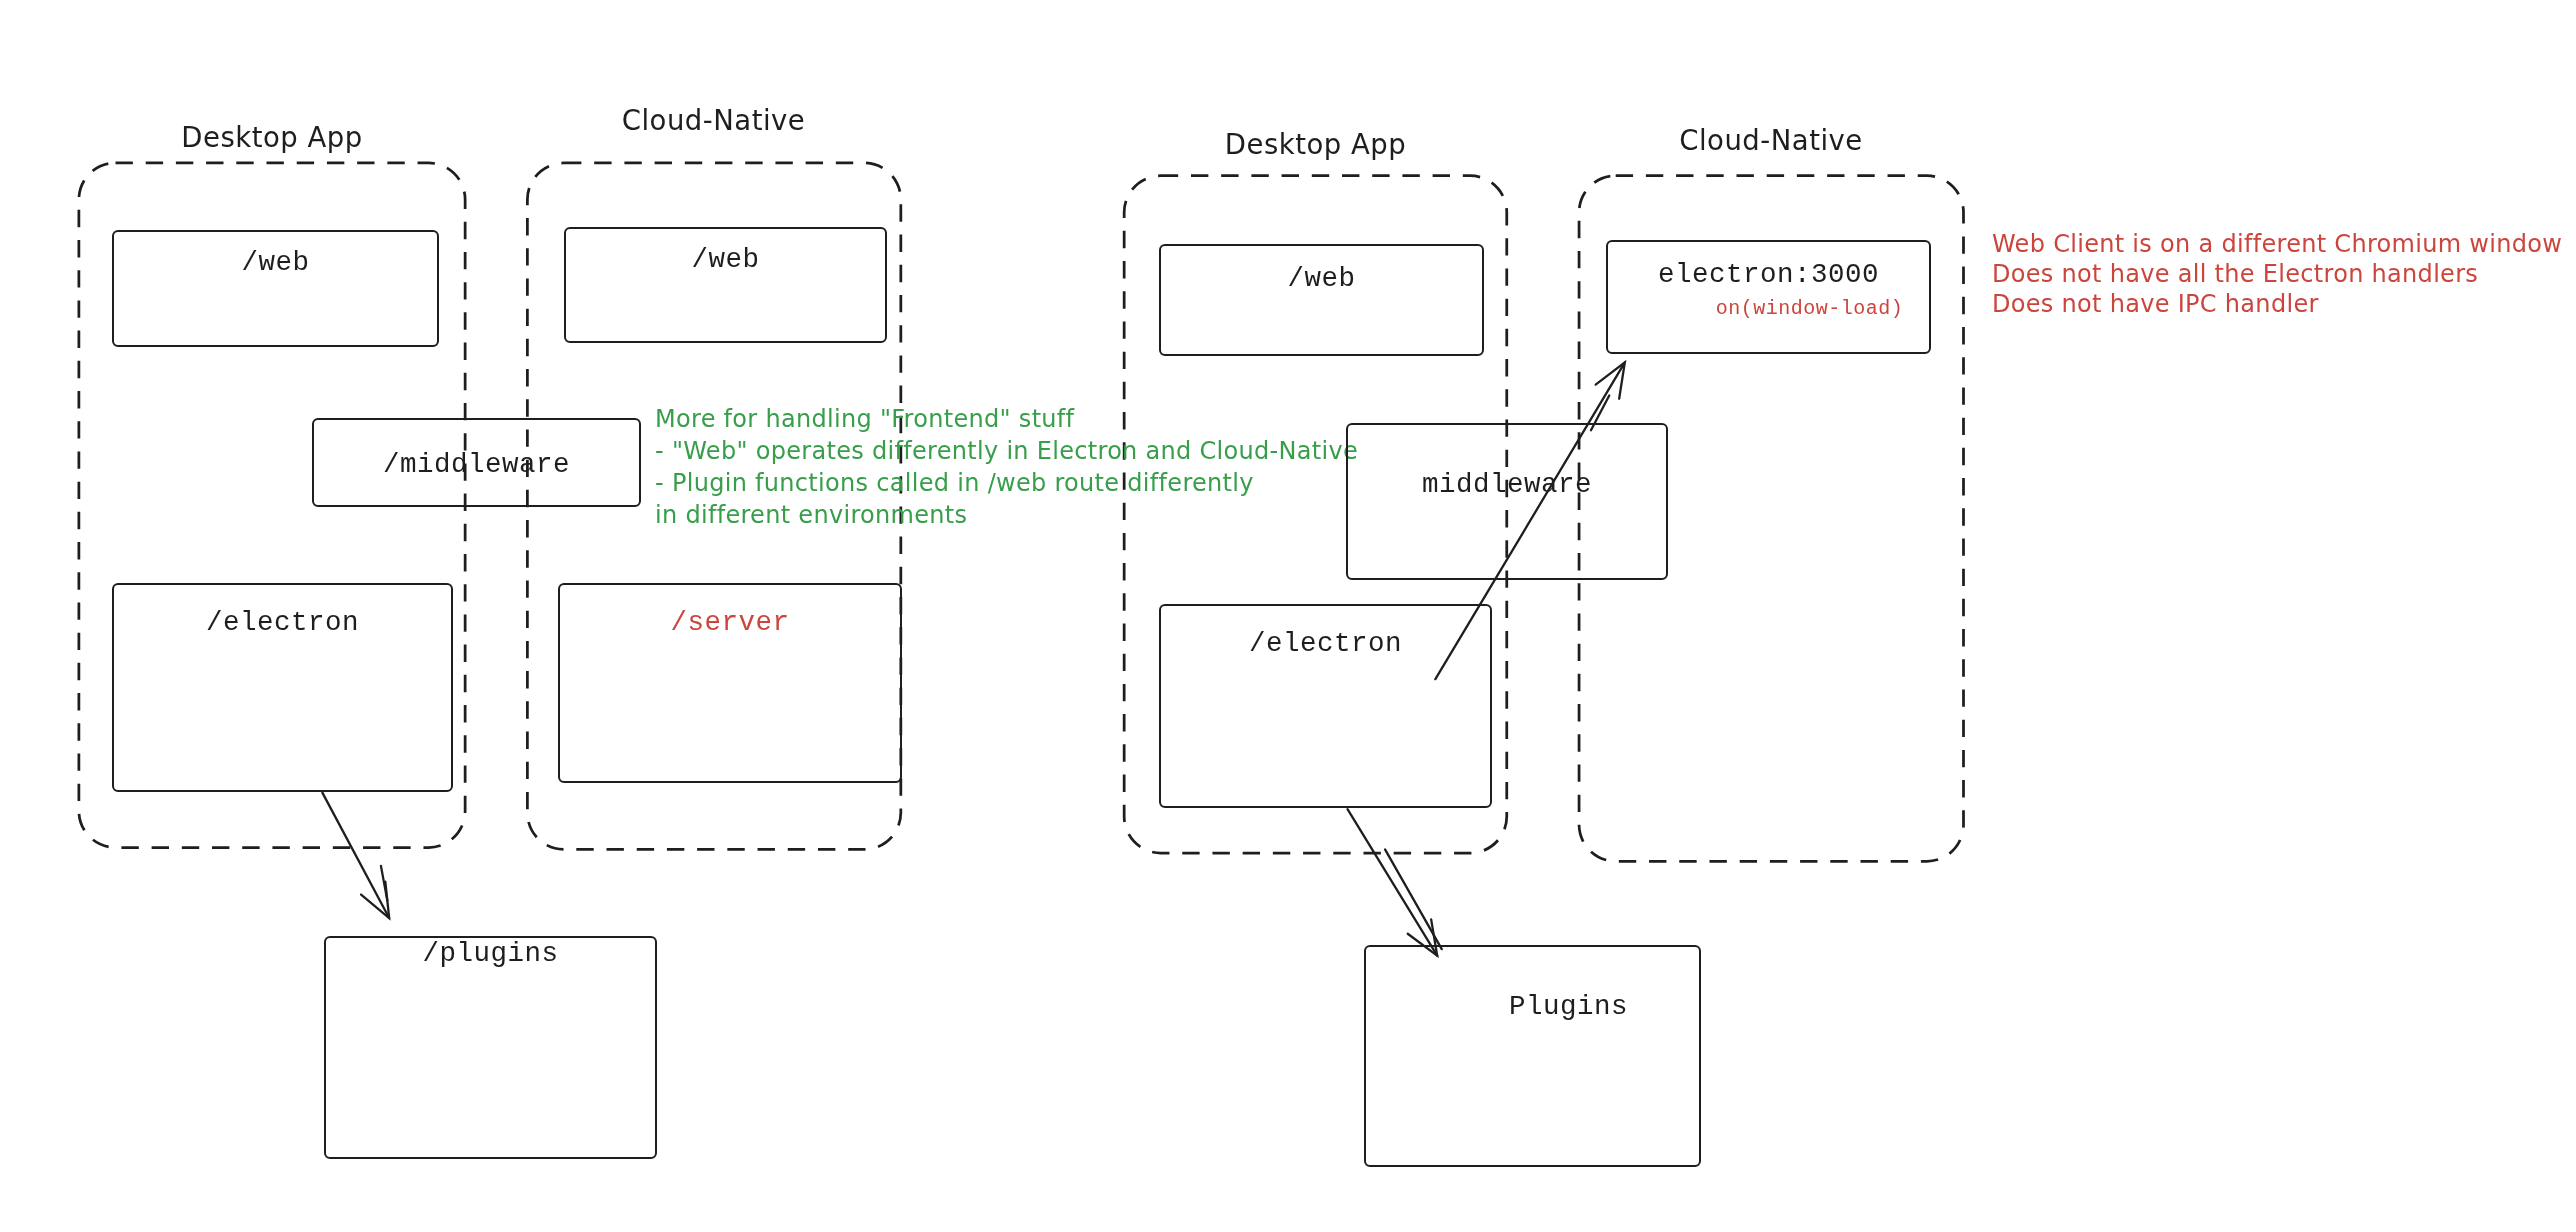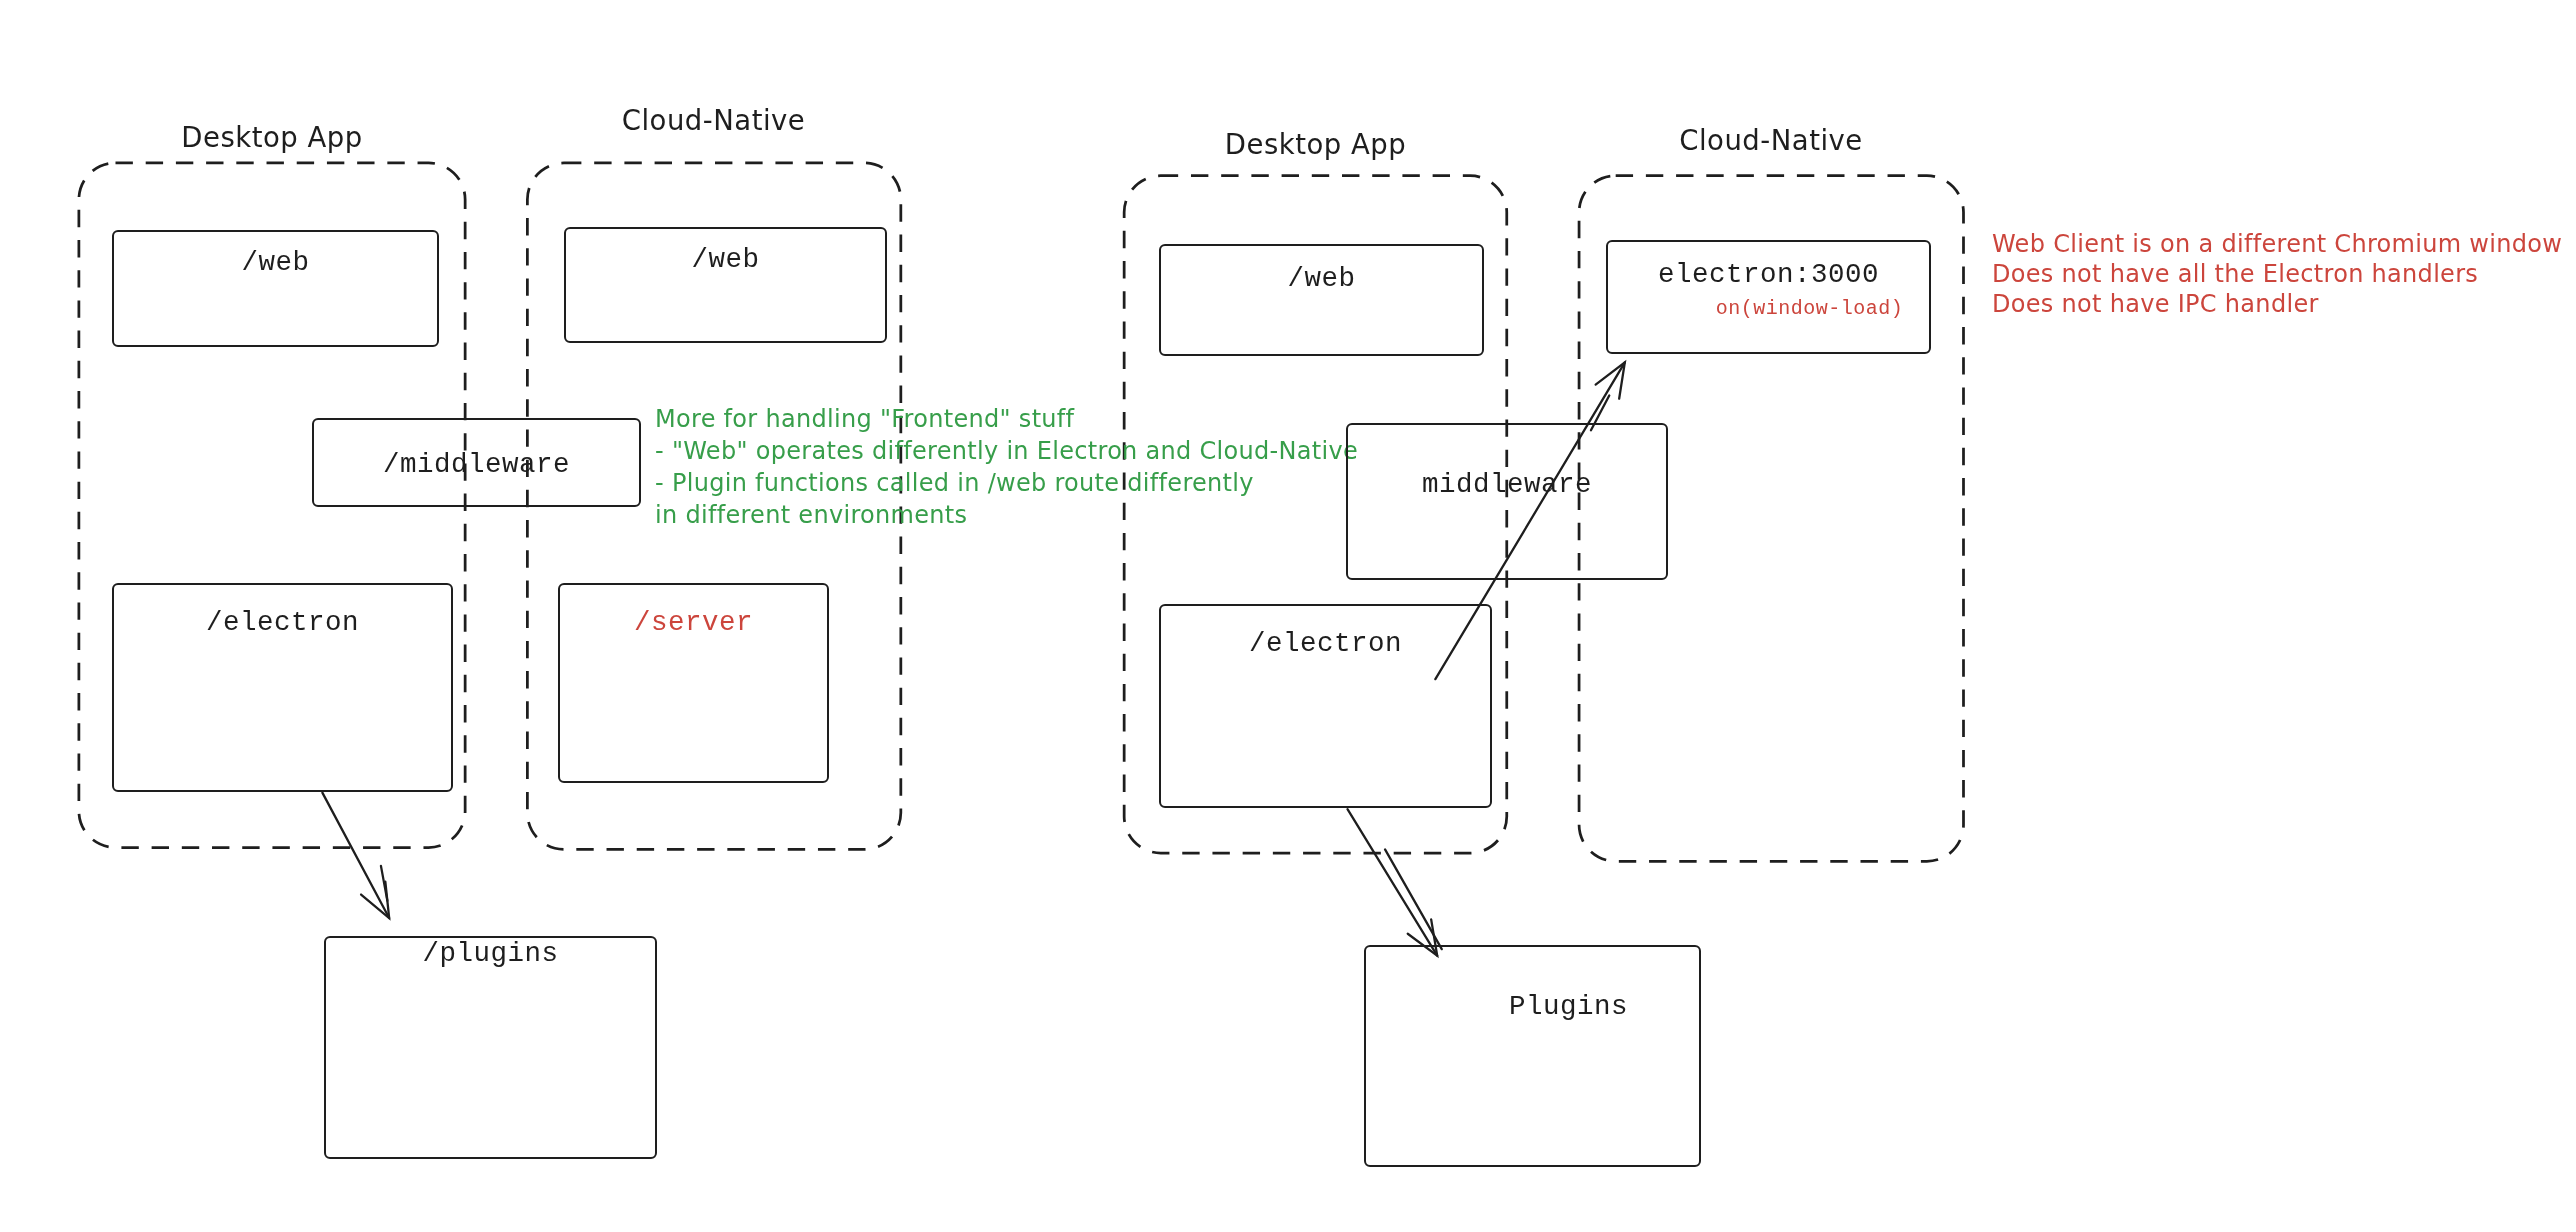--- a/index.html
+++ b/index.html
@@ -101,21 +101,21 @@
   </div>
 
   <div class="sbox" style="left:112px; top:583px; width:341px; height:209px;">
     <div class="blabel" style="padding-top:22px;">/electron</div>
   </div>
 
   <div class="sbox" style="left:564px; top:227px; width:323px; height:116px;">
     <div class="blabel" style="padding-top:14.6px;">/web</div>
   </div>
 
-  <div class="sbox" style="left:558px; top:583px; width:271px; height:200px;">
+  <div class="sbox" style="left:558px; top:583px; width:344px; height:200px;">
     <div class="blabel red-text" style="padding-top:22px;">/server</div>
   </div>
 
   <div class="sbox" style="left:324px; top:936px; width:333px; height:223px;">
     <div class="blabel" style="">/plugins</div>
   </div>
 
   <div class="note note-green" style="left:655px; top:403px;">
     <div>More for handling "Frontend" stuff</div>
     <div>- "Web" operates differently in Electron and Cloud-Native</div>

